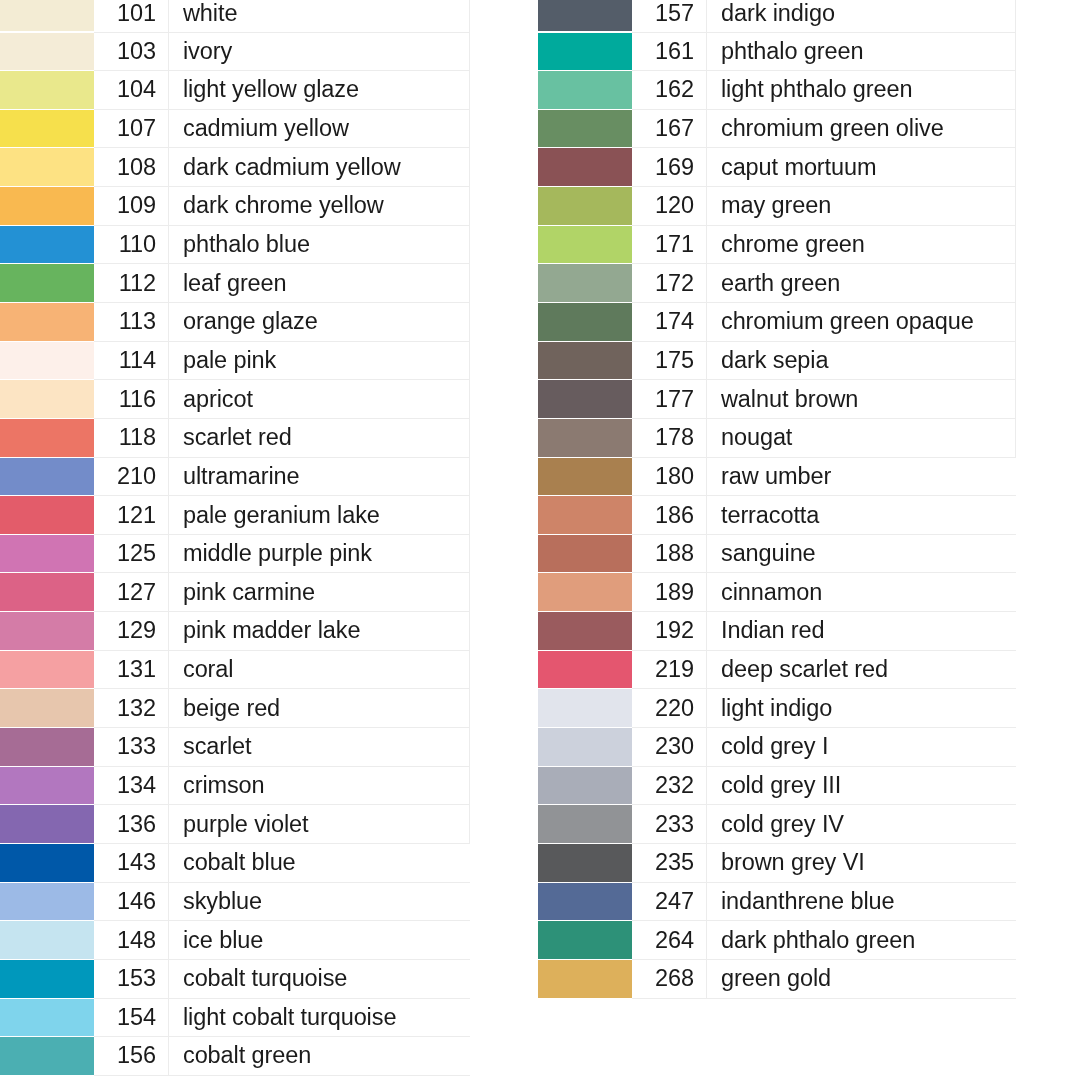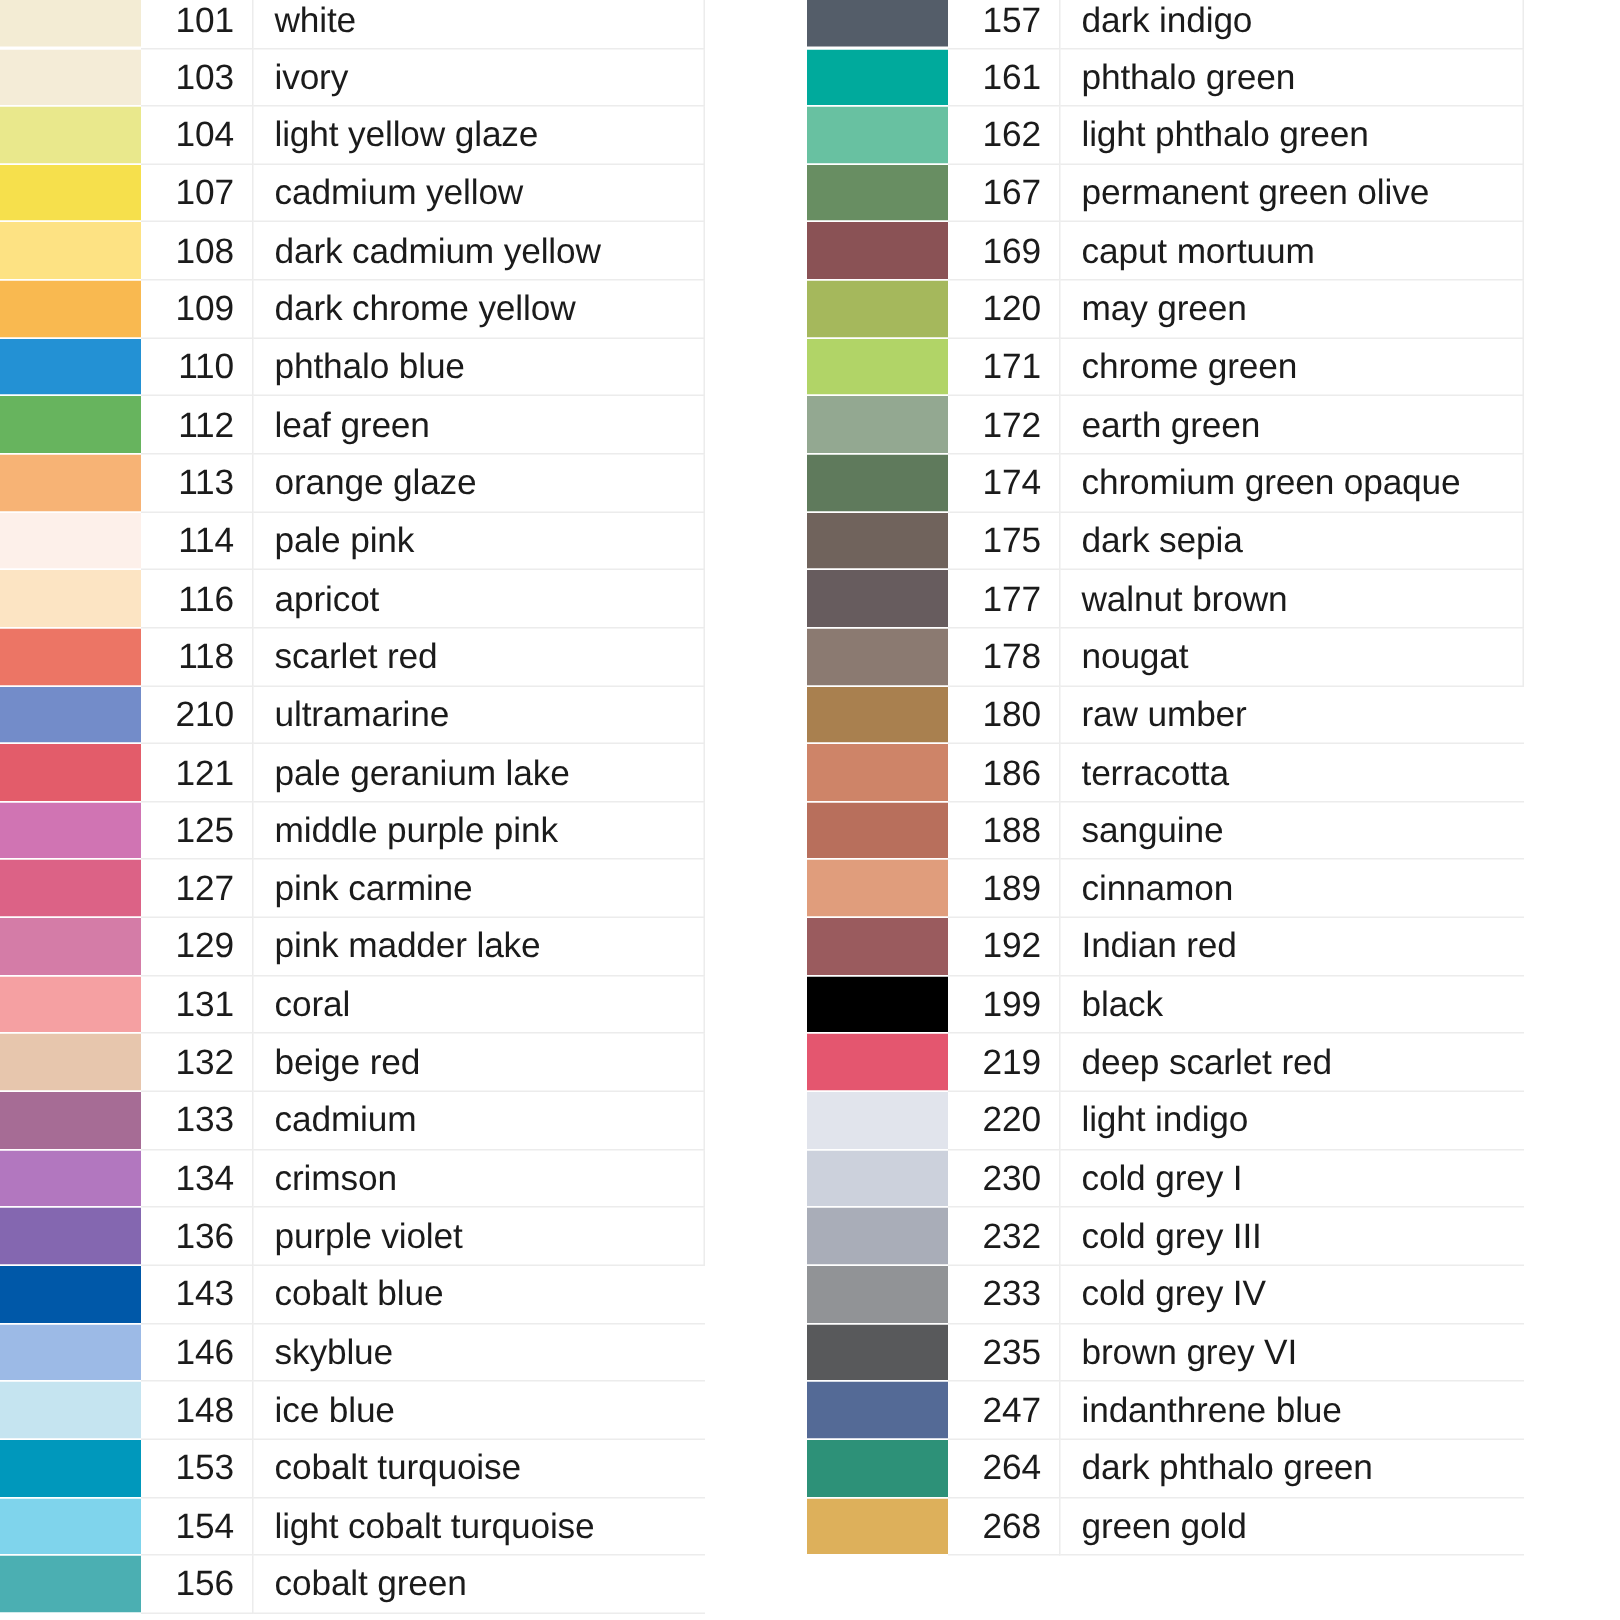--- a/index.html
+++ b/index.html
@@ -223,21 +223,21 @@
             <span class="swatch-chip" style="background-color: rgb(231, 198, 173);"></span>
           </td>
           <td class="cell-code">132</td>
           <td class="cell-name">beige red</td>
         </tr>
         <tr class="swatch-row has-right-rule">
           <td class="cell-swatch">
             <span class="swatch-chip" style="background-color: rgb(166, 108, 149);"></span>
           </td>
           <td class="cell-code">133</td>
-          <td class="cell-name">cadmium</td>
+          <td class="cell-name">scarlet</td>
         </tr>
         <tr class="swatch-row has-right-rule">
           <td class="cell-swatch">
             <span class="swatch-chip" style="background-color: rgb(178, 119, 191);"></span>
           </td>
           <td class="cell-code">134</td>
           <td class="cell-name">crimson</td>
         </tr>
         <tr class="swatch-row has-right-rule">
           <td class="cell-swatch">
@@ -312,21 +312,21 @@
             <span class="swatch-chip" style="background-color: rgb(104, 193, 161);"></span>
           </td>
           <td class="cell-code">162</td>
           <td class="cell-name">light phthalo green</td>
         </tr>
         <tr class="swatch-row has-right-rule">
           <td class="cell-swatch">
             <span class="swatch-chip" style="background-color: rgb(104, 142, 98);"></span>
           </td>
           <td class="cell-code">167</td>
-          <td class="cell-name">permanent green olive</td>
+          <td class="cell-name">chromium green olive</td>
         </tr>
         <tr class="swatch-row has-right-rule">
           <td class="cell-swatch">
             <span class="swatch-chip" style="background-color: rgb(138, 82, 85);"></span>
           </td>
           <td class="cell-code">169</td>
           <td class="cell-name">caput mortuum</td>
         </tr>
         <tr class="swatch-row has-right-rule">
           <td class="cell-swatch">
@@ -407,27 +407,20 @@
         </tr>
         <tr class="swatch-row">
           <td class="cell-swatch">
             <span class="swatch-chip" style="background-color: rgb(154, 91, 94);"></span>
           </td>
           <td class="cell-code">192</td>
           <td class="cell-name">Indian red</td>
         </tr>
         <tr class="swatch-row">
           <td class="cell-swatch">
-            <span class="swatch-chip" style="background-color: rgb(0, 0, 0);"></span>
-          </td>
-          <td class="cell-code">199</td>
-          <td class="cell-name">black</td>
-        </tr>
-        <tr class="swatch-row">
-          <td class="cell-swatch">
             <span class="swatch-chip" style="background-color: rgb(228, 86, 111);"></span>
           </td>
           <td class="cell-code">219</td>
           <td class="cell-name">deep scarlet red</td>
         </tr>
         <tr class="swatch-row">
           <td class="cell-swatch">
             <span class="swatch-chip" style="background-color: rgb(225, 228, 236);"></span>
           </td>
           <td class="cell-code">220</td>

